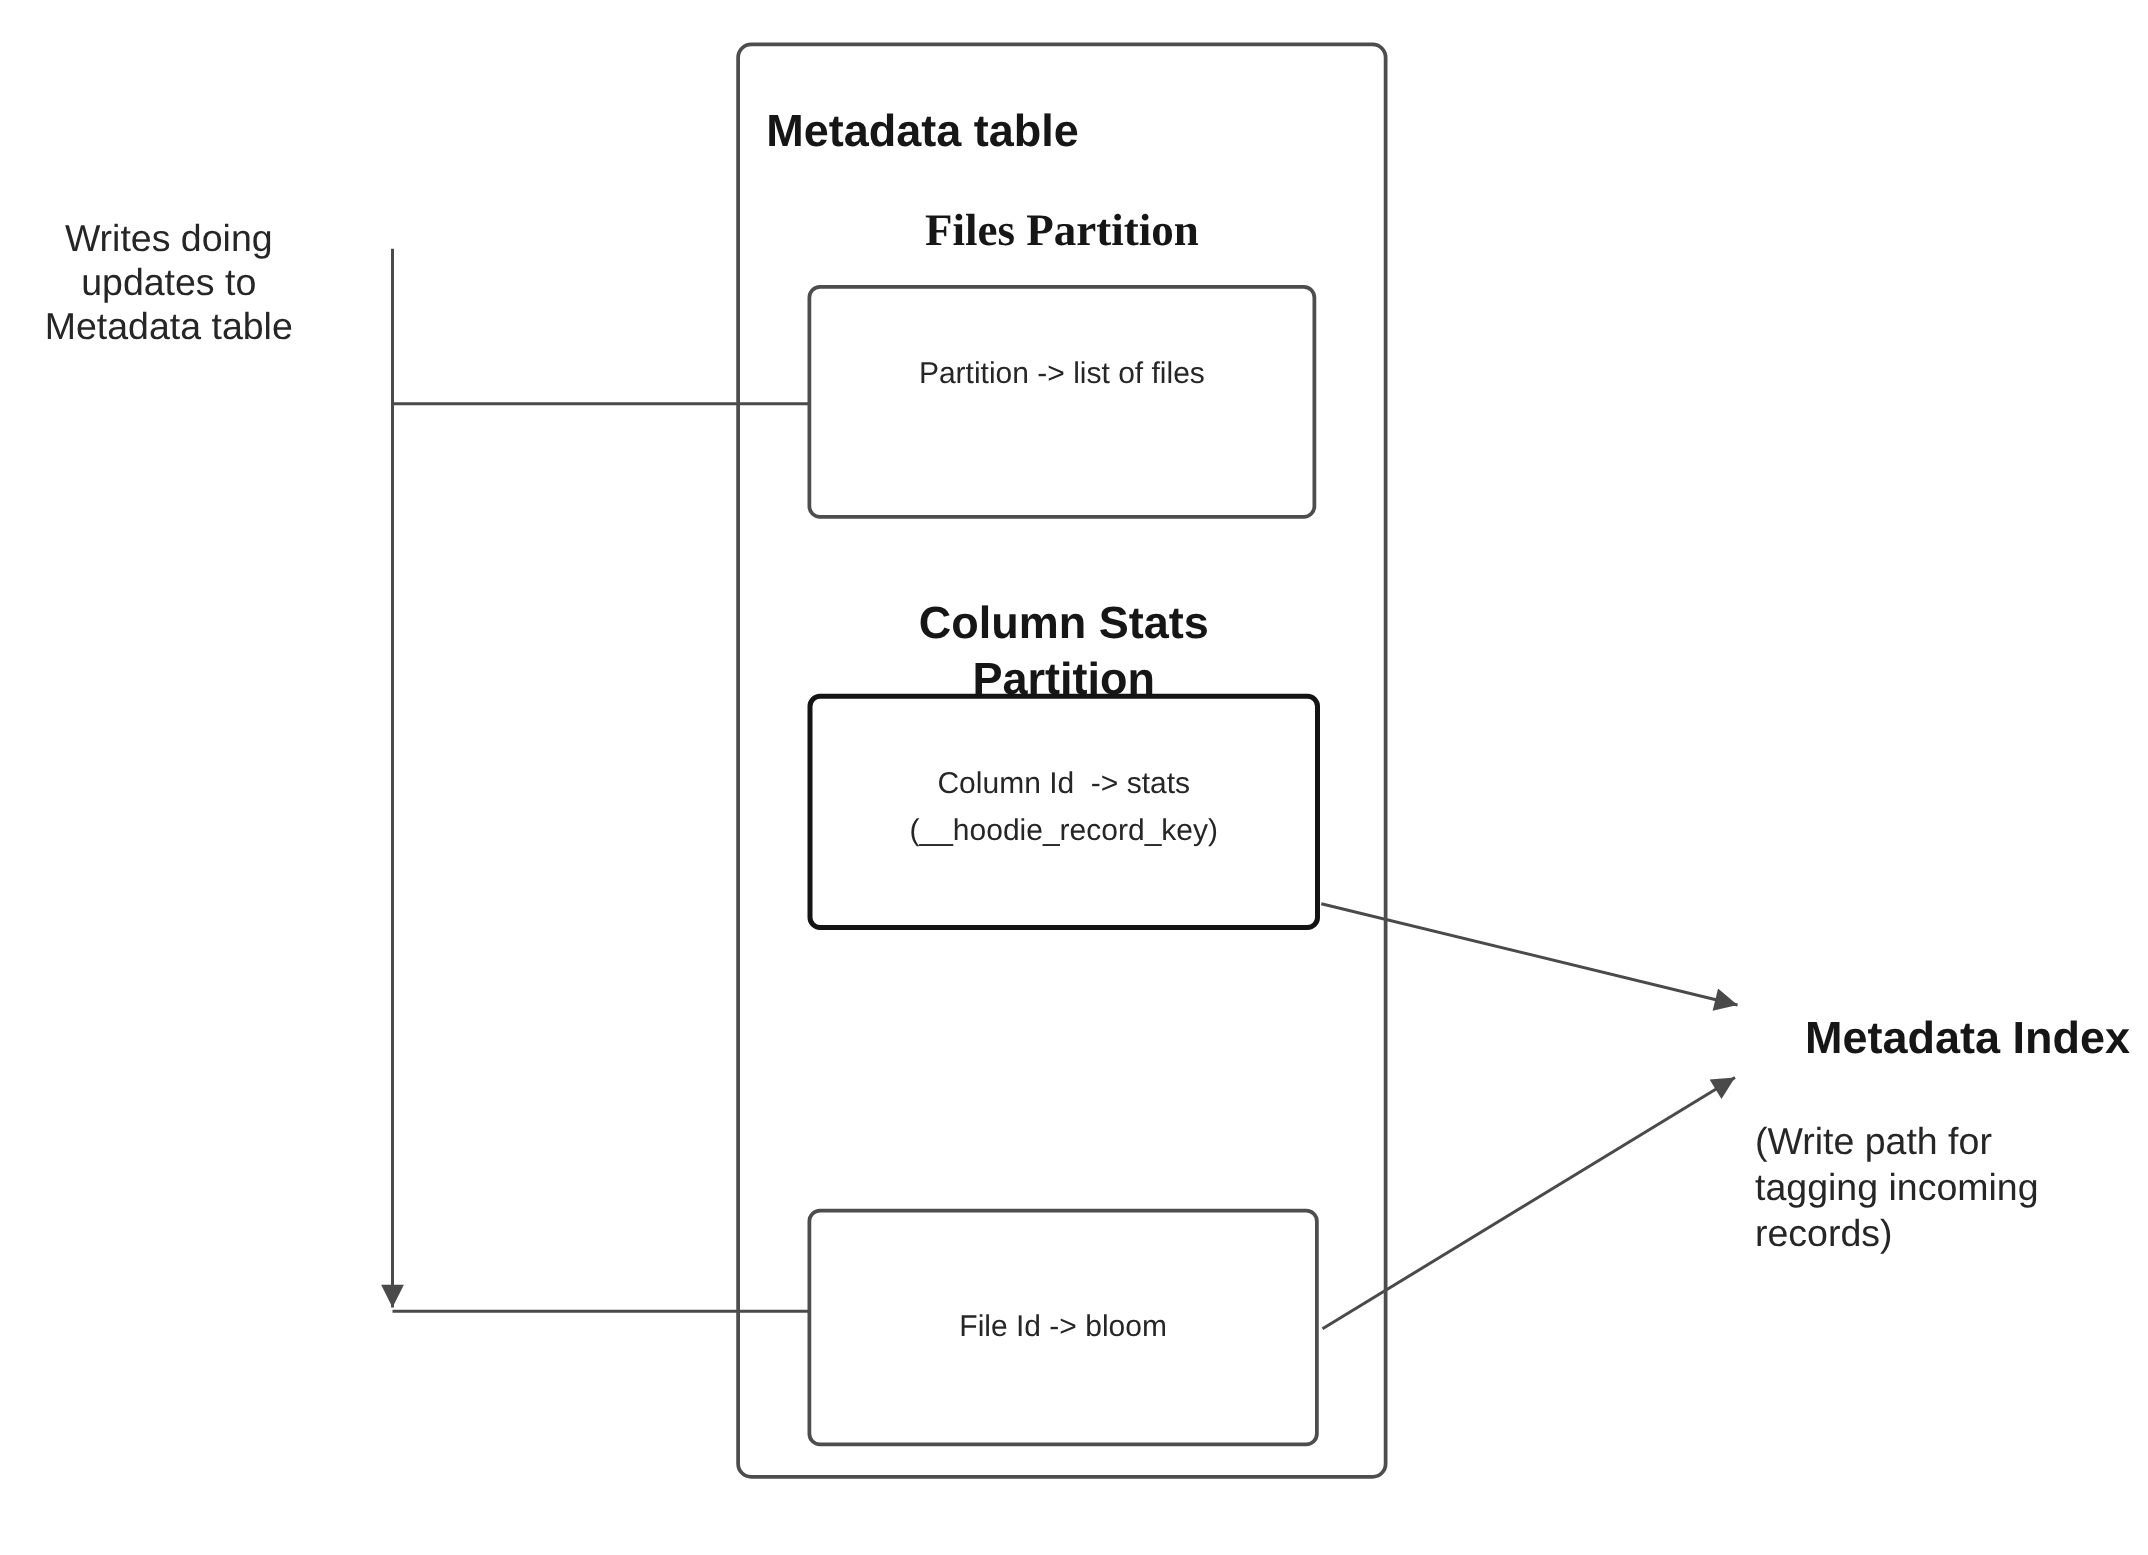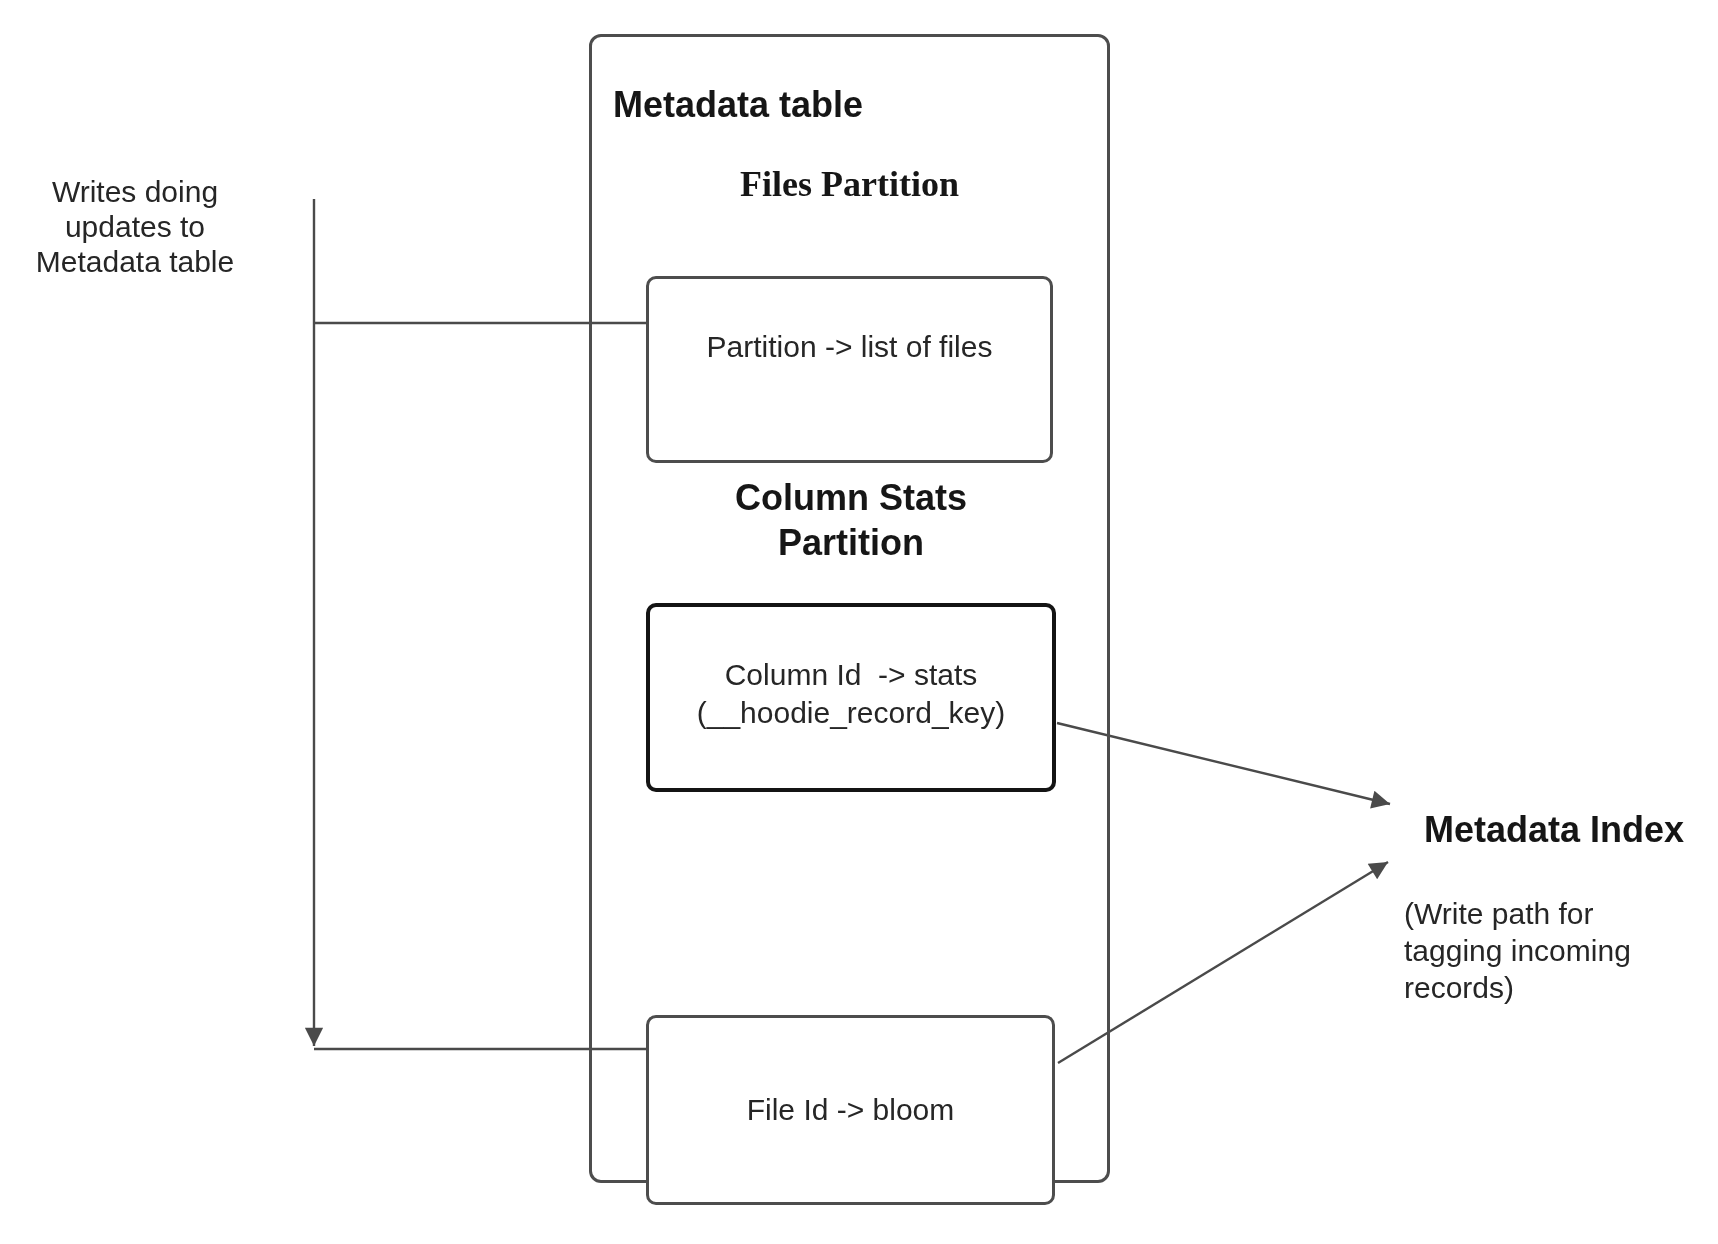--- a/index.html
+++ b/index.html
@@ -42,34 +42,34 @@
     color: var(--heading-text); z-index: 2;
   }
   .files-heading { left: 646px; top: 163px; width: 407px; line-height: 42px; font-family: Liberation Serif, serif; }
   .stats-heading { left: 646px; top: 475px; width: 410px; line-height: 45px; }
   .bloom-heading { left: 646px; top: 862px; width: 409px; line-height: 42px; }
 
   .box {
     box-sizing: border-box; background: #ffffff;
     border: 3px solid var(--box-border); border-radius: 10px;
     display: flex; align-items: center; justify-content: center;
-    text-align: center; font-size: 30px; line-height: 38px;
-    color: var(--body-text); z-index: 2; margin-top: 48px;
+    text-align: center; font-size: 24px; line-height: 38px;
+    color: var(--body-text); z-index: 2;
   }
   .files-box { left: 646px; top: 228px; width: 407px; height: 187px; padding-bottom: 45px; }
   .stats-box { left: 646px; top: 555px; width: 410px; height: 189px;
                border: 4px solid var(--emphasis-box-border); padding-bottom: 7px; }
   .bloom-box { left: 646px; top: 967px; width: 409px; height: 190px; }
 
   .label-writes {
     left: 20px; top: 174px; width: 230px; text-align: center;
     font-size: 30px; line-height: 35px; color: var(--body-text); z-index: 2;
   }
   .index-title {
-    left: 1404px; top: 809px; width: 300px; text-align: center;
+    left: 1404px; top: 809px; width: 300px; text-align: right;
     font-weight: bold; font-size: 36px; line-height: 42px;
     color: var(--heading-text); z-index: 2;
   }
   .index-note {
     left: 1404px; top: 895px; width: 300px; text-align: left;
     font-size: 30px; line-height: 37px; color: var(--body-text); z-index: 2;
   }
 </style>
 </head>
 <body>

